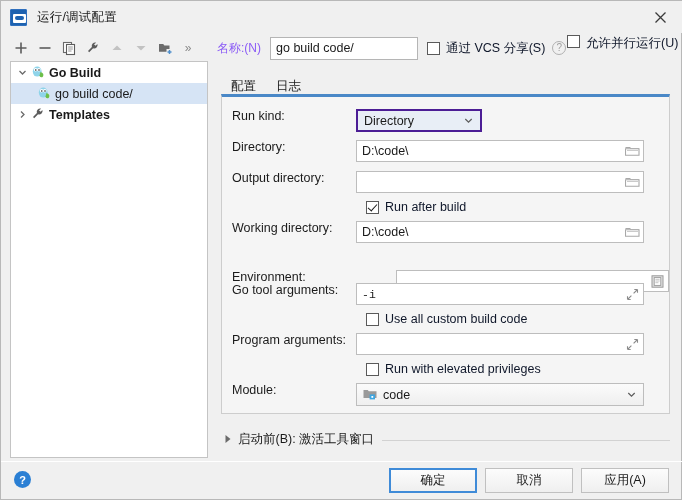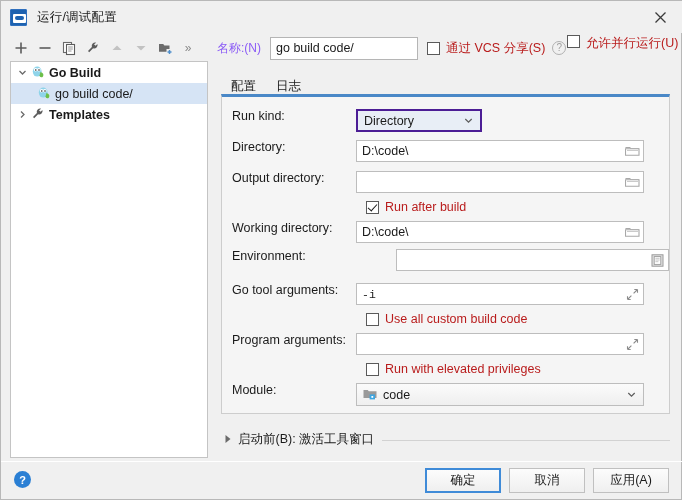--- a/index.html
+++ b/index.html
@@ -113,21 +113,21 @@
   }
   .cb-box.checked::after {
     content: "";
     position: absolute;
     left: 3px; top: 0px;
     width: 4px; height: 8px;
     border: solid #1a1a1a;
     border-width: 0 1.6px 1.6px 0;
     transform: rotate(42deg);
   }
-  .cb-text { margin-left: 6px; font-size: 12.5px; color: #b91c1c; white-space: nowrap; }
+  .cb-text { margin-left: 6px; font-size: 12.5px; color: #0f172a; white-space: nowrap; }
   .vcs-cb { position: absolute; left: 426px; top: 34px; height: 26px; display: flex; align-items: center; }
   .help-q {
     margin-left: 7px;
     width: 14px; height: 14px;
     border-radius: 50%;
     border: 1px solid #b0b0b0;
     color: #a0a0a0;
     font-size: 10px;
     display: flex; align-items: center; justify-content: center;
     line-height: 1;
@@ -283,21 +283,21 @@
     color: #ffffff;
     font-size: 11px; font-weight: bold;
     display: flex; align-items: center; justify-content: center;
     cursor: default;
   }
   .btn-row {
     position: absolute; right: 12px; top: 467px;
     display: flex; gap: 8px;
   }
   .dbtn {
-    width: 76px; height: 25px;
+    width: 88px; height: 25px;
     background: linear-gradient(#fcfcfc, #efefef);
     border: 1px solid #c0c0c0;
     font-size: 12.5px;
     color: #1a1a1a;
     display: flex; align-items: center; justify-content: center;
     cursor: default;
     font-family: "Liberation Sans", sans-serif;
   }
   .dbtn.default {
     border: 2px solid #3f8bd8;
@@ -490,21 +490,21 @@
           <span class="fbtn-icon">
             <svg width="15" height="13" viewBox="0 0 15 13">
               <path d="M0.5 2.5 h4.3 l1.1 1.3 h8.1" stroke="#a8a8a8" stroke-width="1.1" fill="none"></path>
               <path d="M0.5 3.8 h13.5 v6.4 H0.5 Z" fill="#fff" stroke="#a8a8a8" stroke-width="1.1"></path>
               <path d="M2 5.4 h11" stroke="#c5c5c5" stroke-width="1"></path>
             </svg>
           </span>
         </div>
       </div>
 
-      <div class="frow" style="top:152px;gap:40px;">
+      <div class="frow" style="top:173px;gap:40px;">
         <div class="flabel">Environment:</div>
         <div class="fctl">
           <input class="finput" value="" style="">
           <span class="fbtn-icon">
             <svg width="13" height="13" viewBox="0 0 13 13">
               <rect x="1" y="0.8" width="11" height="11.4" fill="#e2e2e2" stroke="#9a9a9a" stroke-width="1"></rect>
               <rect x="3.2" y="2.6" width="6.6" height="7.8" fill="#fff" stroke="#9a9a9a" stroke-width="0.9"></rect>
               <path d="M4.4 4.3 h4.2 M4.4 6 h4.2 M4.4 7.7 h3" stroke="#b5b5b5" stroke-width="0.8"></path>
             </svg>
           </span>

